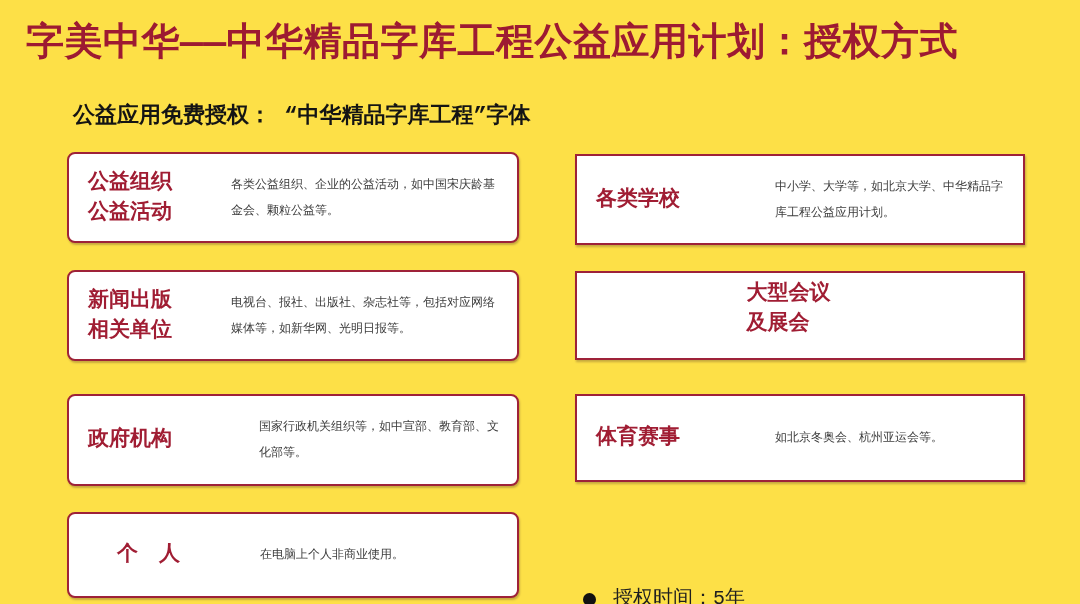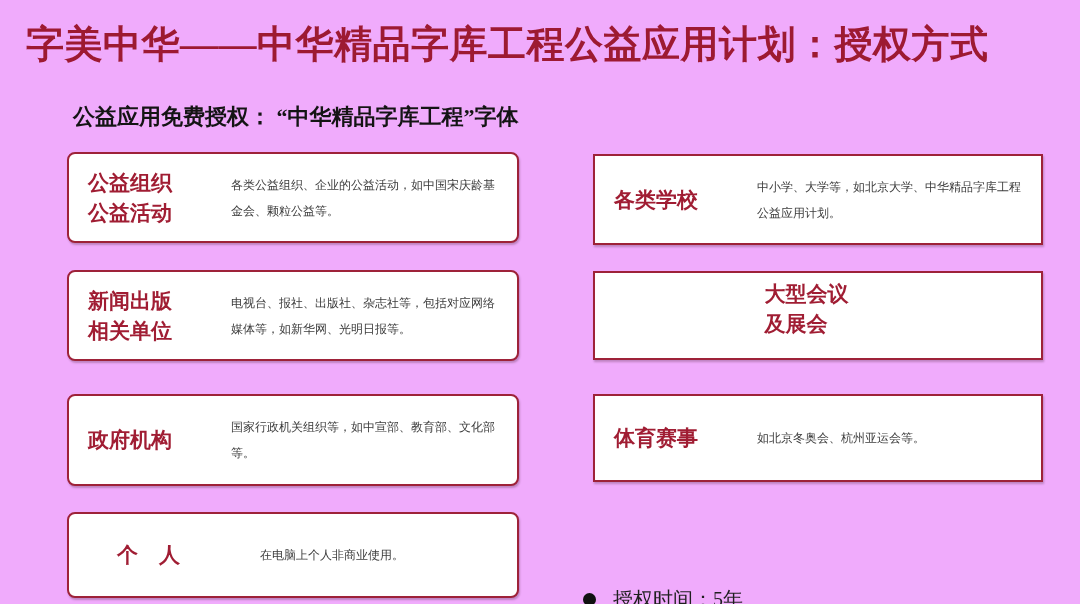--- a/index.html
+++ b/index.html
@@ -1,23 +1,23 @@
 <!DOCTYPE html>
 <html><head>
 <meta charset="utf-8">
 <style>
   html, body { margin: 0; padding: 0; background: #e9e9e9; }
   * { box-sizing: border-box; }
   .slide {
     position: relative;
     width: 1080px;
     height: 604px;
-    background: #f0abfc;
+    background: #fde047;
     overflow: hidden;
-    font-family: Liberation Serif, serif;
+    font-family: Liberation Mono, monospace;
   }
   .page-title {
     position: absolute;
     left: 26px;
     top: 20px;
     margin: 0;
     font-size: 38px;
     line-height: 48px;
     font-weight: 800;
     letter-spacing: 0.5px;
@@ -37,21 +37,21 @@
   .card {
     position: absolute;
     border: 2px solid #9e2239;
     background: #ffffff;
     box-shadow: 1px 2px 2px rgba(60, 30, 40, 0.28);
     display: flex;
     align-items: center;
     padding: 6px 12px 6px 19px;
   }
   .card.col-left  { left: 67px;  width: 452px; border-radius: 8px; }
-  .card.col-right { left: 593px; width: 450px; }
+  .card.col-right { left: 575px; width: 450px; gap: 36px; }
   .card-title {
     flex: 0 0 114px;
     width: 114px;
     font-size: 21px;
     line-height: 30px;
     font-weight: 800;
     color: #a01d33;
     white-space: pre-line;
   }
   .card-desc {
@@ -95,21 +95,21 @@
 公益活动</div>
     <div class="card-desc">各类公益组织、企业的公益活动，如中国宋庆龄基金会、颗粒公益等。</div>
   </div>
 
   <div class="card col-left" style="top:270px; height:91px;">
     <div class="card-title">新闻出版
 相关单位</div>
     <div class="card-desc">电视台、报社、出版社、杂志社等，包括对应网络媒体等，如新华网、光明日报等。</div>
   </div>
 
-  <div class="card col-left" style="top:394px; height:92px;">
+  <div class="card col-left" style="top:394px; height:92px;gap:28px;">
     <div class="card-title">政府机构</div>
     <div class="card-desc">国家行政机关组织等，如中宣部、教育部、文化部等。</div>
   </div>
 
   <div class="card col-left" style="top:512px; height:86px;padding-left:48px;">
     <div class="card-title">个　人</div>
     <div class="card-desc">在电脑上个人非商业使用。</div>
   </div>
 
   <div class="card col-right" style="top:154px; height:91px;">

